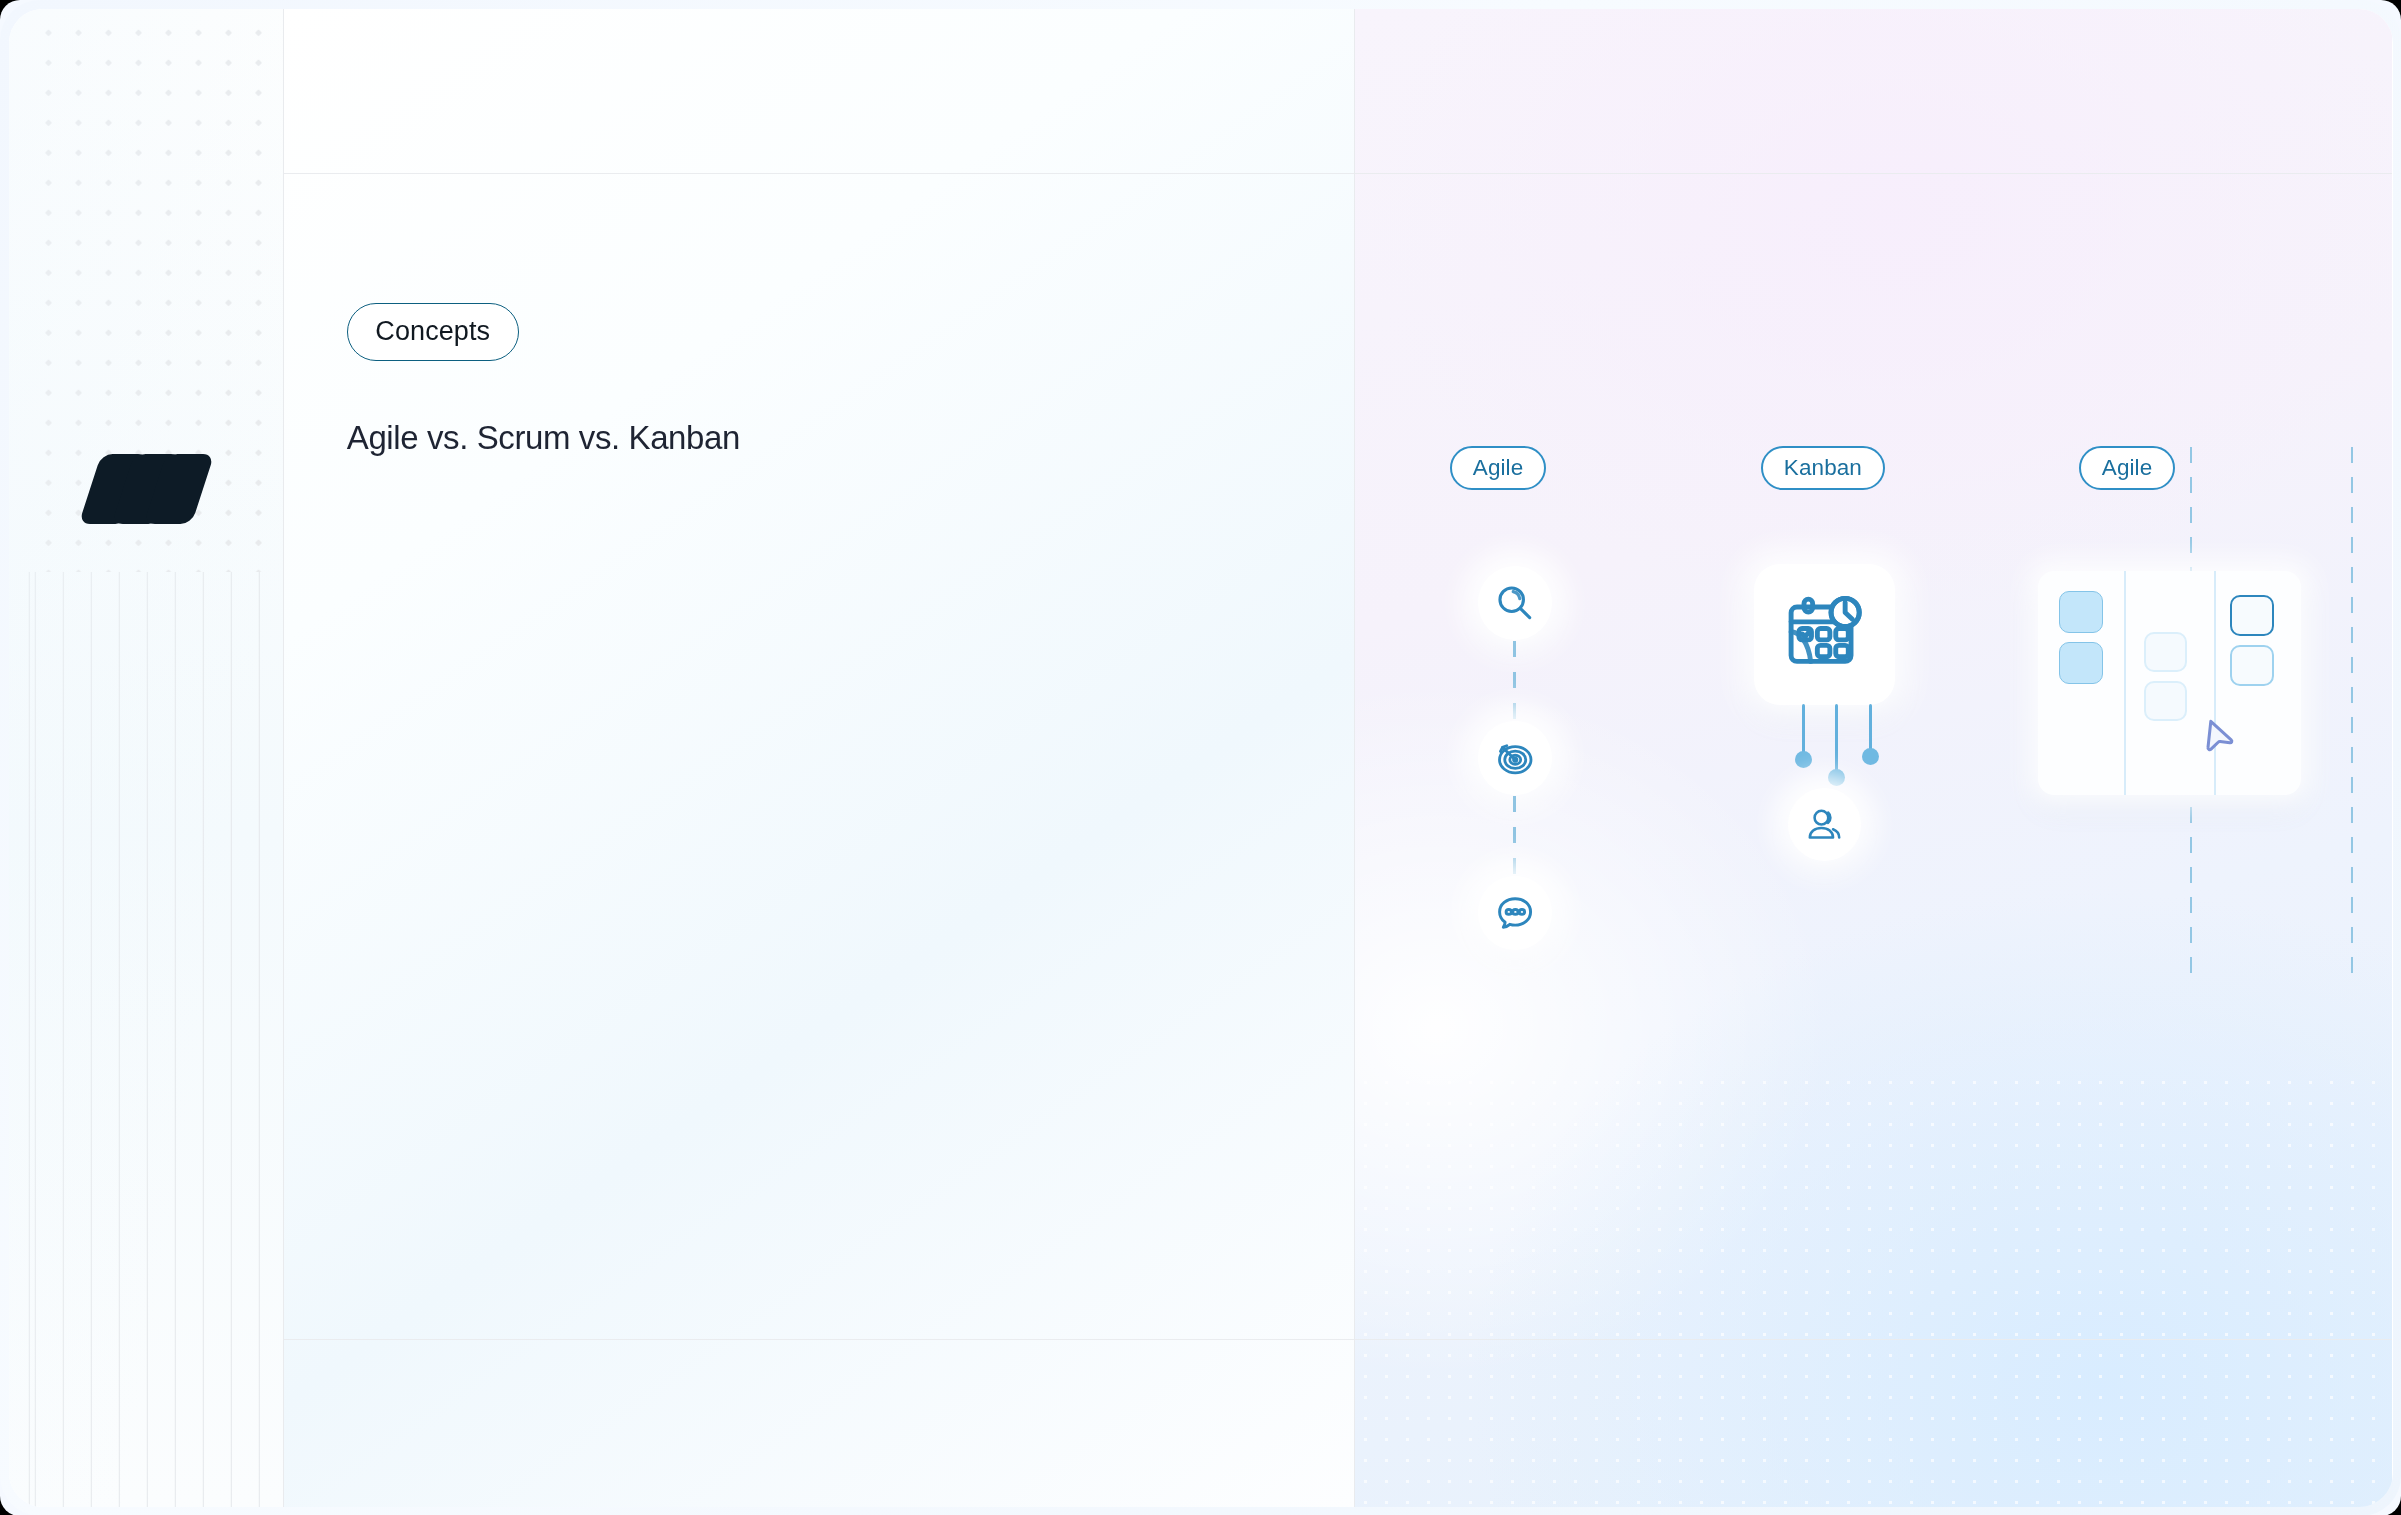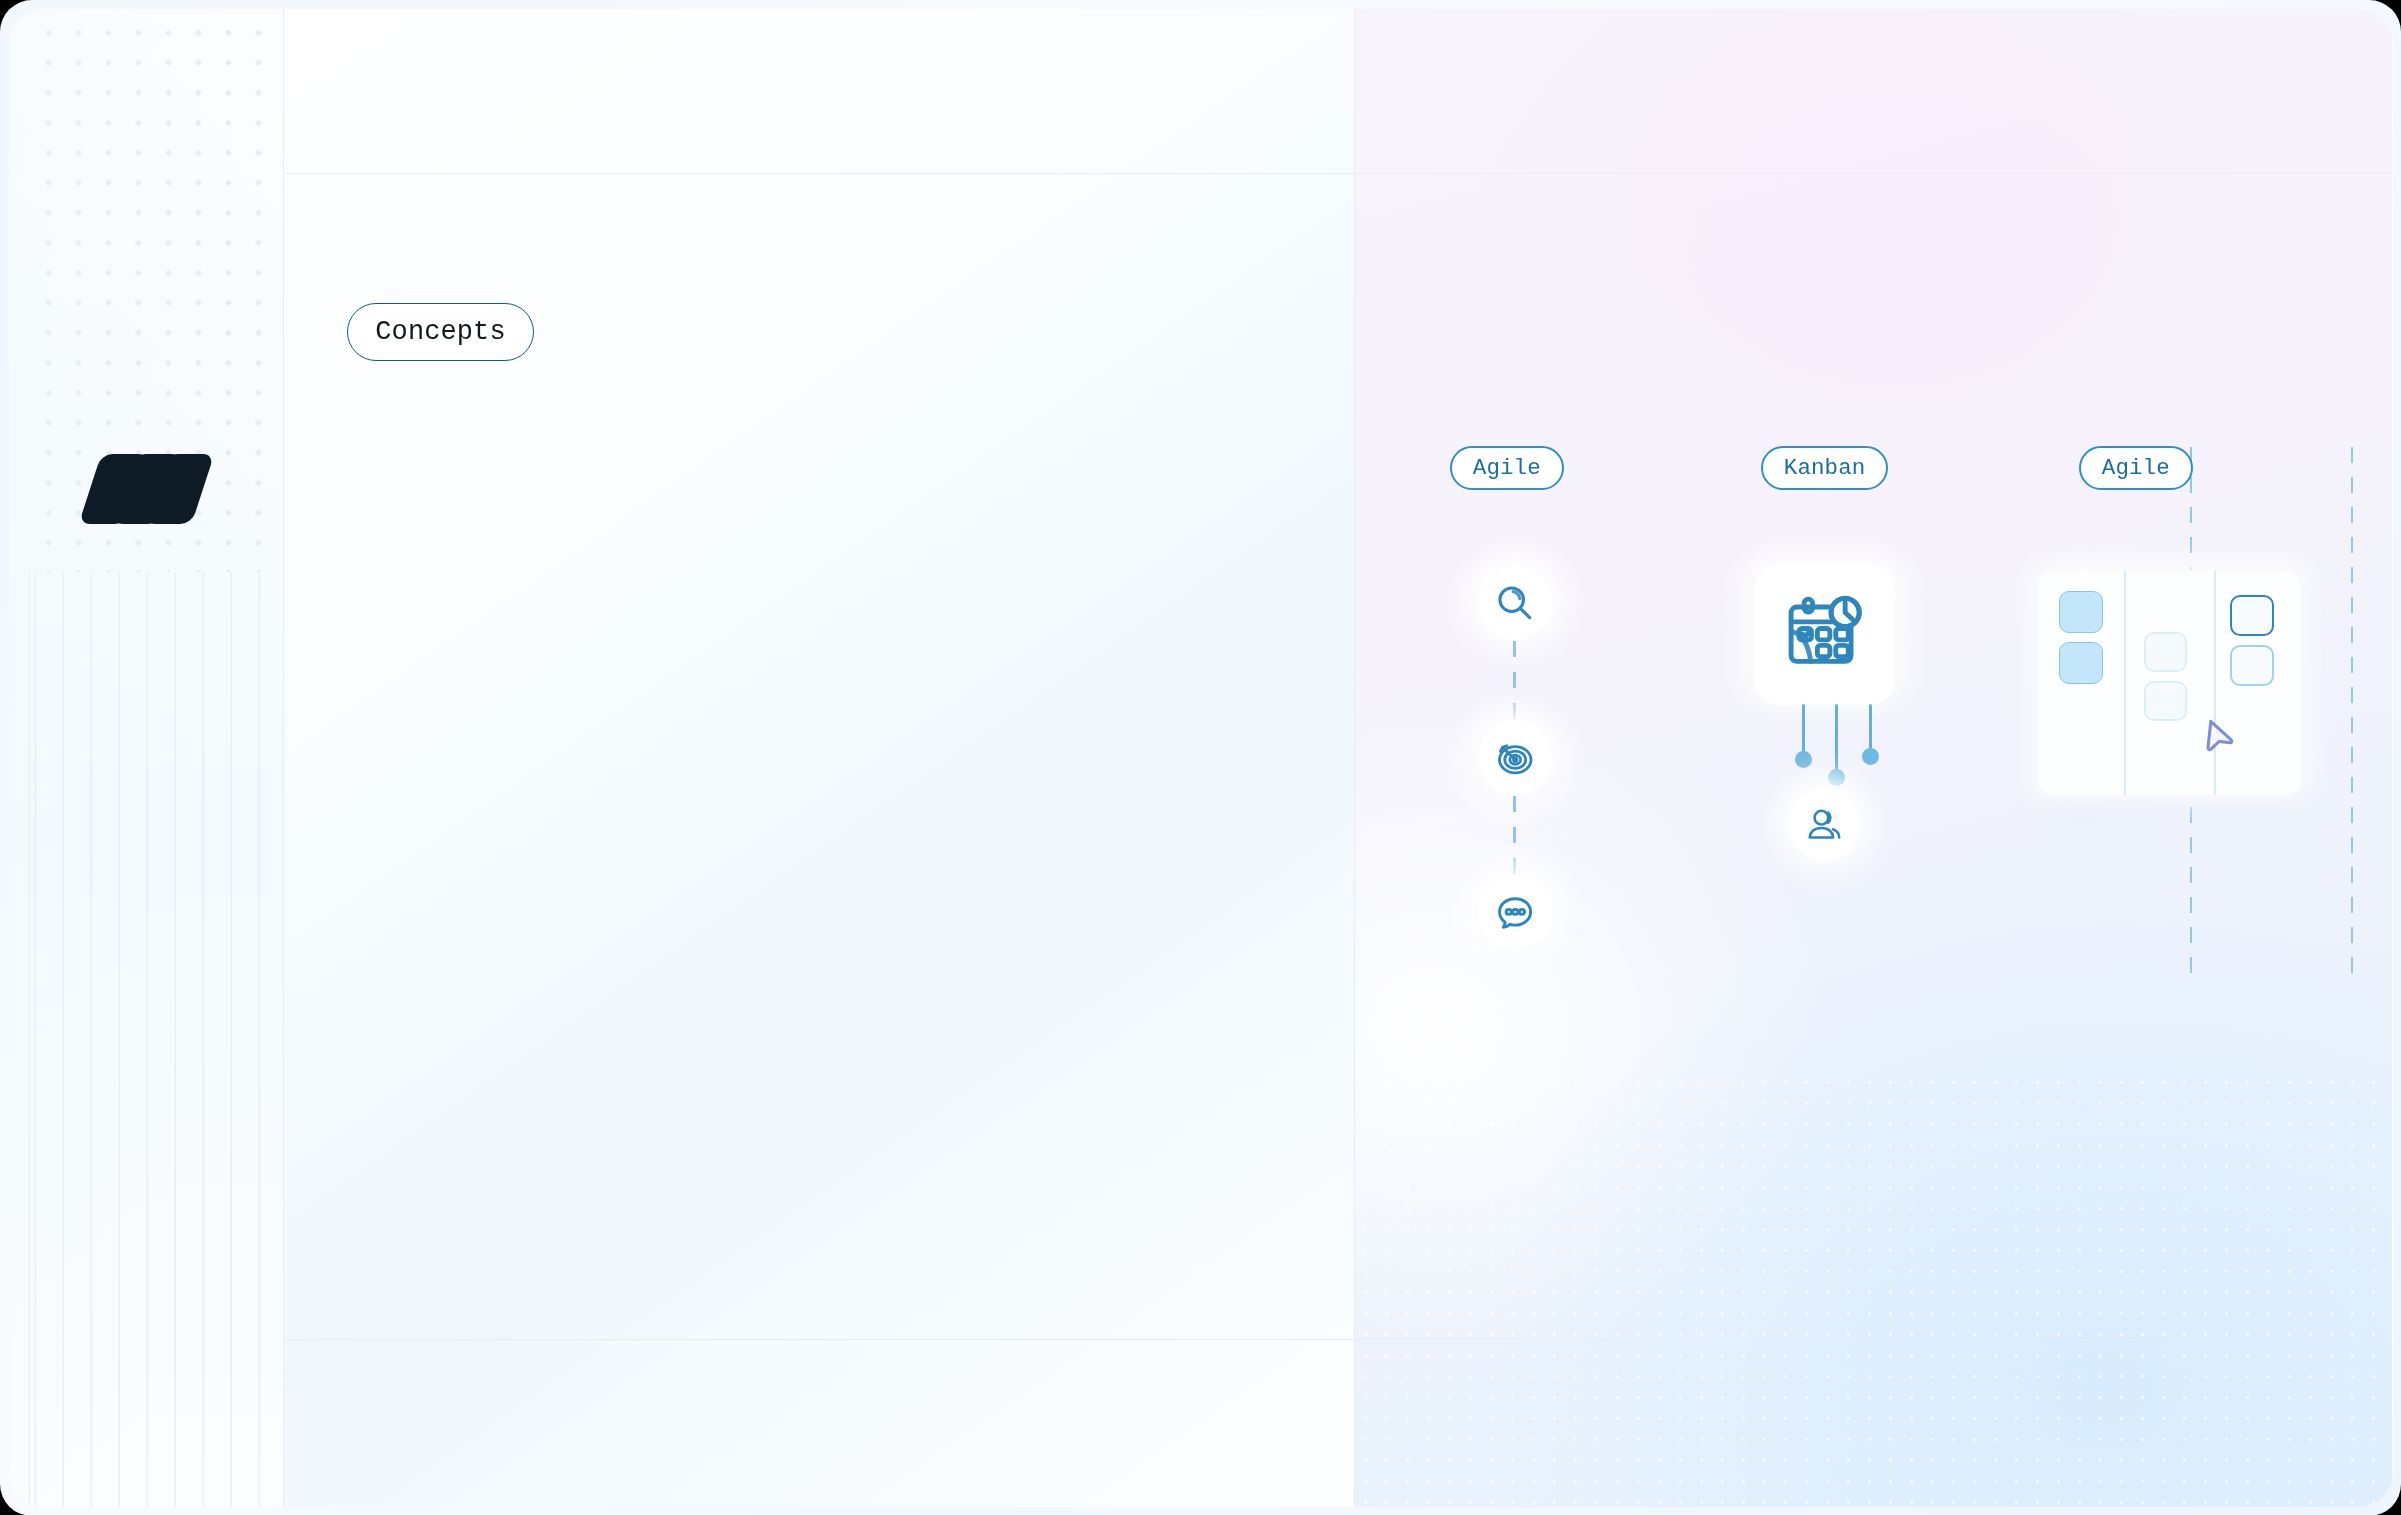--- a/index.html
+++ b/index.html
@@ -7,24 +7,23 @@
     width:2401px; height:1516px;
     background:#000;
     font-family:"Liberation Sans", sans-serif;
     overflow:hidden;
   }
 
   
   #canvas {
     position:absolute; inset:0;
     width:2401px; height:1516px;
-    border-radius:32px;
+    border-radius:20px;
     overflow:hidden;
     background:#f5f9ff;
-    font-family:Liberation Mono, monospace;
   }
 
   
   #frame-band {
     position:absolute; inset:0;
     border-radius:40px;
     background:linear-gradient(135deg,#f2f7fe 0%,#f7fbff 40%,#eef5fd 100%);
   }
 
   
@@ -298,20 +297,21 @@
     </div>
 
     <div id="left-panel">
       <div class="hline top"></div>
       <div class="hline bottom"></div>
 
       <div id="left-inner">
         <div class="badge-pill">Concepts</div>
 
 
+        <p id="hero-subtitle">Agile vs. Scrum vs. Kanban</p>
       </div>
     </div>
 
     <div class="vline rail-edge"></div>
     <div class="vline panel-edge"></div>
 
     <div id="right-panel">
       <div id="right-dots"></div>
 
       <div class="hline top"></div>

